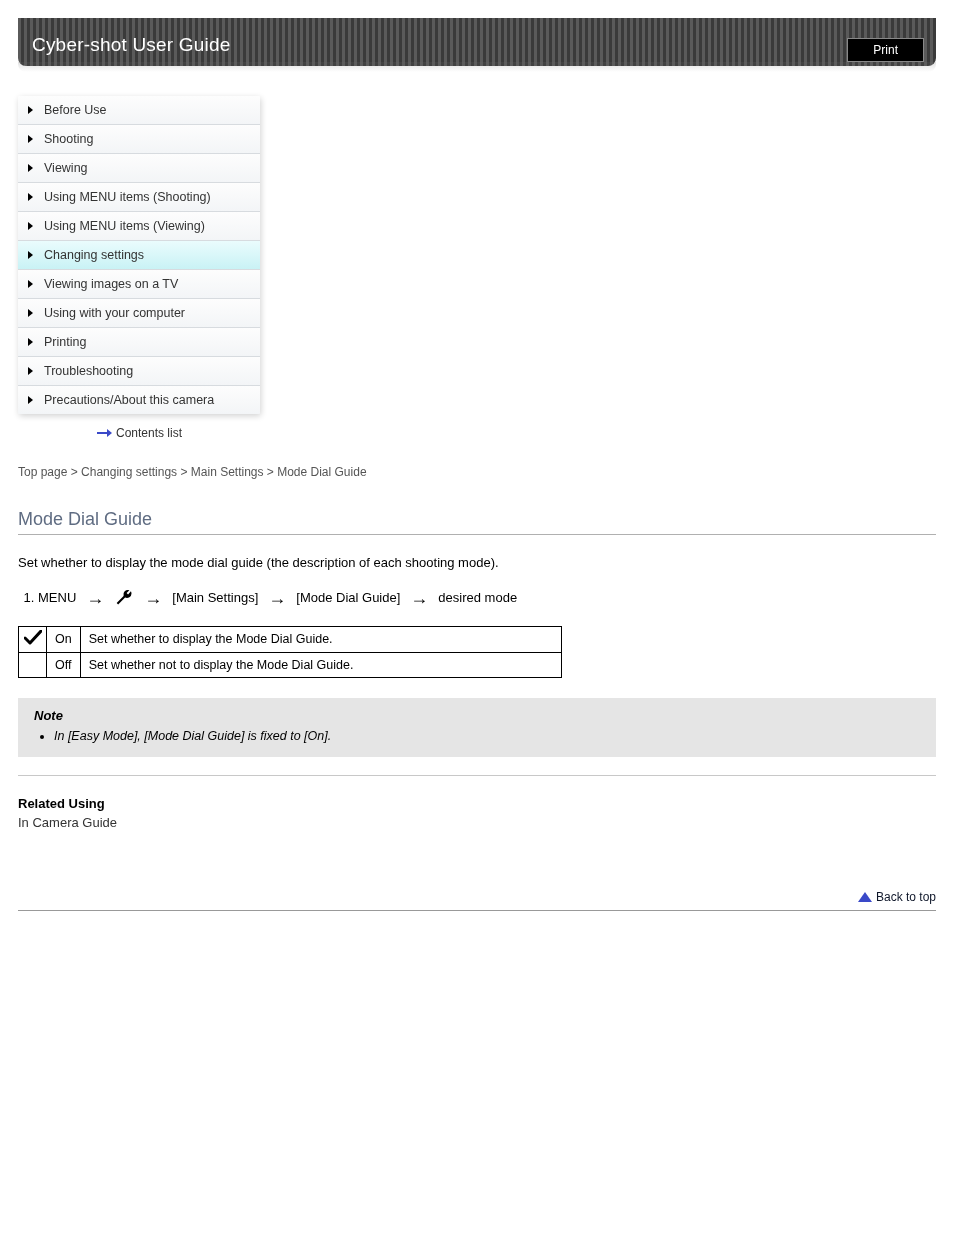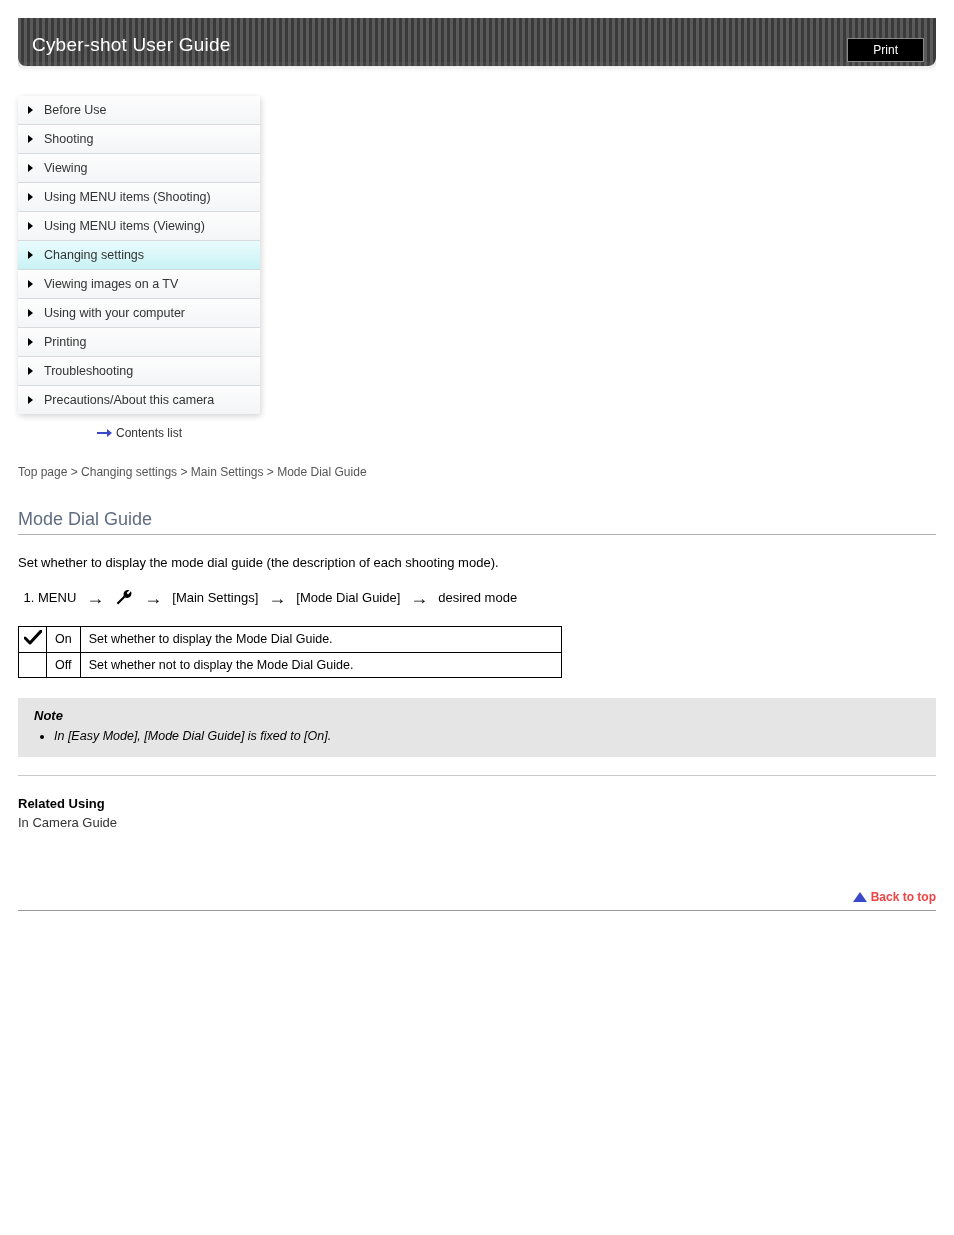--- a/index.html
+++ b/index.html
@@ -148,21 +148,21 @@
   }
   .note-title { font-weight: bold; margin-bottom: 6px; }
   .note-box ul { list-style: disc; padding-left: 20px; }
   .note-box li { font-size: 12.5px; }
 
   .back-top {
     text-align: right;
     margin-top: 60px;
     font-size: 12px;
   }
-  .back-top a { color: #ef4444; text-decoration: none; font-weight: bold; }
+  .back-top a { color: #0f172a; text-decoration: none; }
   .tri-up {
     display: inline-block;
     width: 0; height: 0;
     border-left: 7px solid transparent;
     border-right: 7px solid transparent;
     border-bottom: 10px solid #3a49c8;
     margin-right: 4px;
     vertical-align: -1px;
   }
   .footer-rule { border: 0; border-top: 1px solid #999; margin-top: 6px; }

